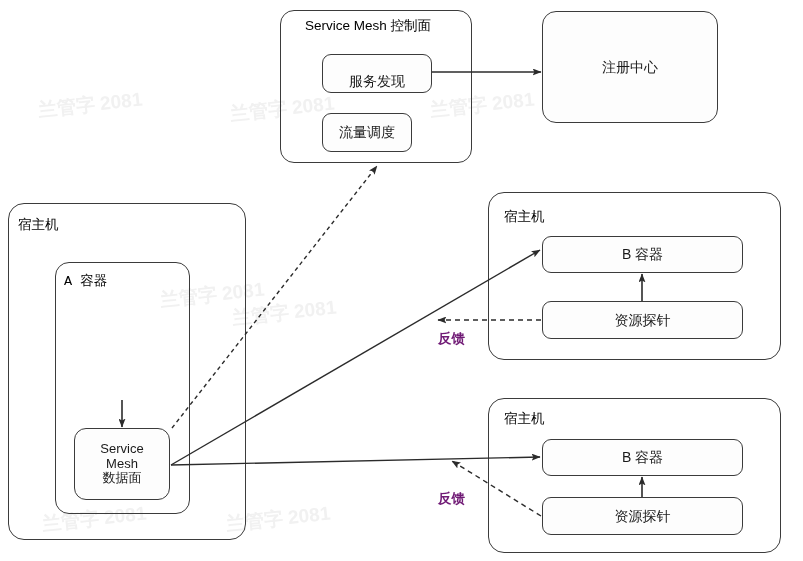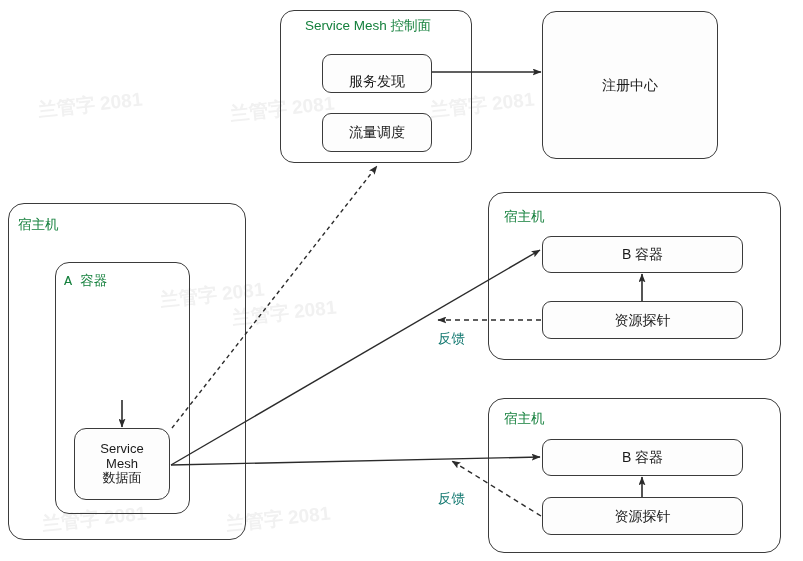--- a/index.html
+++ b/index.html
@@ -39,34 +39,35 @@
   }
   .node.leaf-node {
     display: flex;
     align-items: center;
     justify-content: center;
     text-align: center;
     background: #fdfdfd;
   }
   .node-label {
     position: absolute;
-    color: #15803d;
+    color: #000000;
     white-space: nowrap;
     z-index: 4;
   }
   .leaf-text {
     color: #1a1a1a;
     line-height: 1.15;
     white-space: pre-line;
   }
   .edge-label {
     position: absolute;
-    color: #0f766e;
+    color: #701a75;
     white-space: nowrap;
     z-index: 6;
+    font-weight: bold;
   }
   .wm {
     position: absolute;
     color: #f1f1f1;
     font-weight: bold;
     white-space: nowrap;
     z-index: 1;
     user-select: none;
   }
   .wm-brand {
@@ -91,25 +92,25 @@
   <div class="wm" style="left:42px; top:506px; font-size:19px; transform:rotate(-6deg);">兰管字 2081</div>
   <div class="wm" style="left:226px; top:506px; font-size:19px; transform:rotate(-6deg);">兰管字 2081</div>
 
   <div class="node container-node" style="left:280px; top:10px; width:192px; height:153px; border-radius:14px;"></div>
   <div class="node-label" style="left:305px; top:17px; font-size:13.5px;">Service Mesh 控制面</div>
 
   <div class="node leaf-node" style="left:322px; top:54px; width:110px; height:39px; border-radius:9px;">
     <span class="leaf-text" style="font-size:14px;margin-top:16px;">服务发现</span>
   </div>
 
-  <div class="node leaf-node" style="left:322px; top:113px; width:110px; height:39px; border-radius:9px;">
+  <div class="node leaf-node" style="left:322px; top:113px; width:90px; height:39px; border-radius:9px;">
     <span class="leaf-text" style="font-size:14px;">流量调度</span>
   </div>
 
-  <div class="node leaf-node" style="left:542px; top:11px; width:176px; height:148px; border-radius:14px;">
+  <div class="node leaf-node" style="left:542px; top:11px; width:176px; height:112px; border-radius:14px;">
     <span class="leaf-text" style="font-size:14px;">注册中心</span>
   </div>
 
   <div class="node container-node" style="left:8px; top:203px; width:238px; height:337px; border-radius:16px;"></div>
   <div class="node-label" style="left:18px; top:216px; font-size:13.5px;">宿主机</div>
 
   <div class="node container-node" style="left:55px; top:262px; width:135px; height:252px; border-radius:14px;"></div>
   <div class="node-label" style="left:64px; top:272px; font-size:13.5px;font-family:Liberation Mono, monospace;">A 容器</div>
 
 

